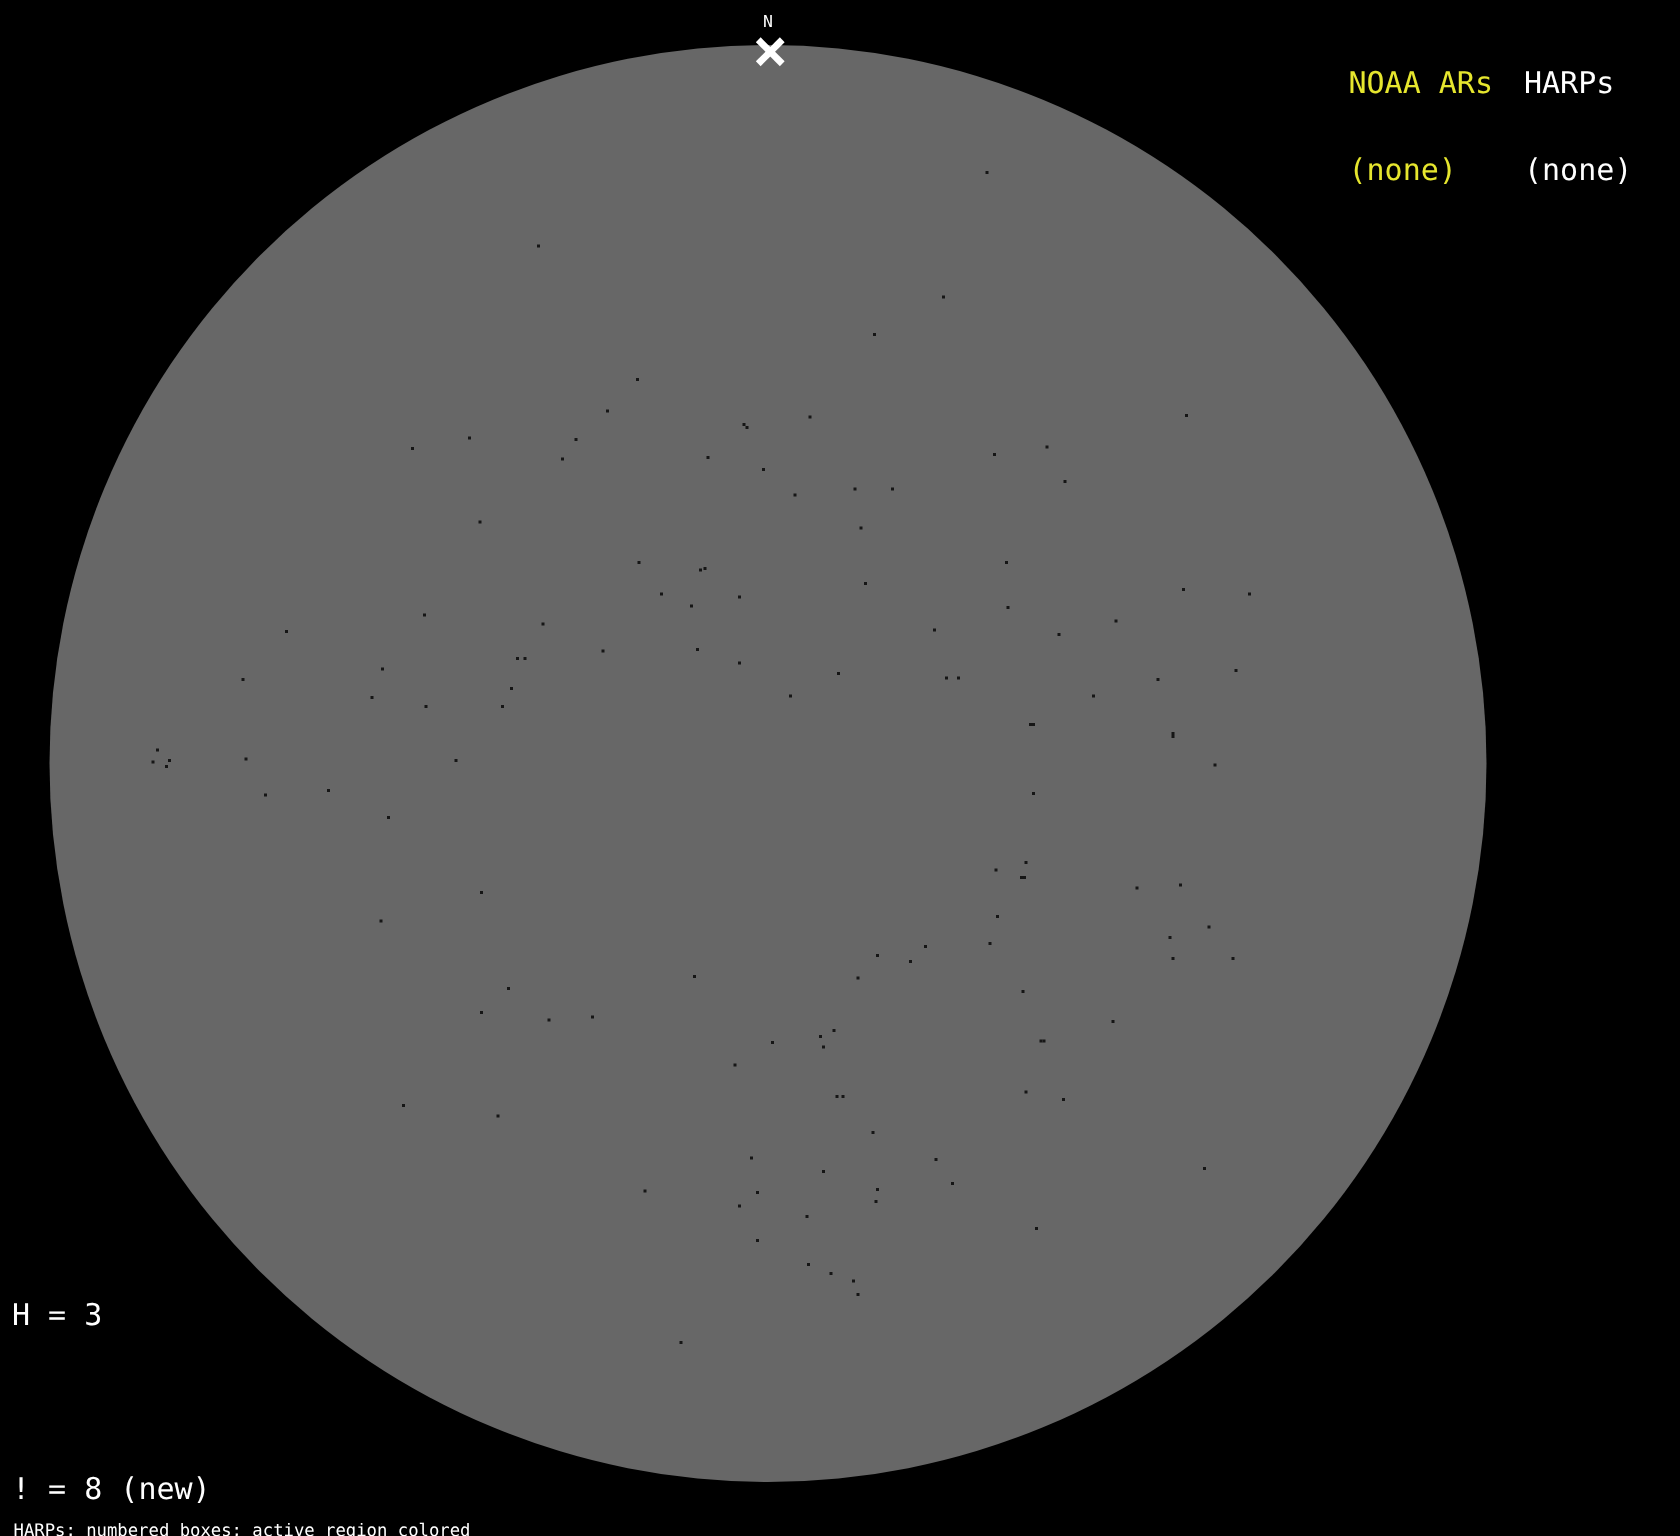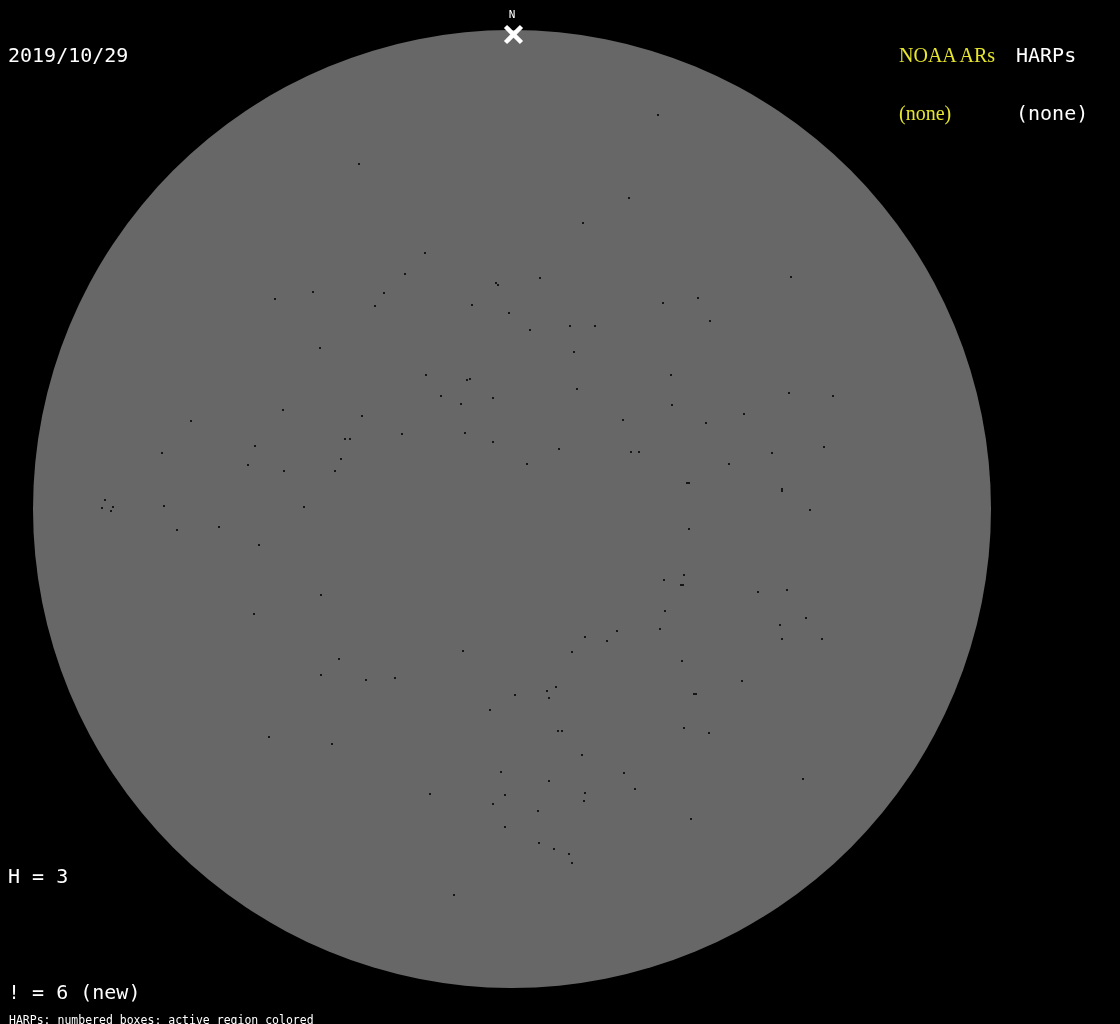--- a/index.html
+++ b/index.html
@@ -12,21 +12,21 @@
   html,body{margin:0;padding:0;background:var(--background);}
   .screen{
     position:relative;width:1120px;height:1024px;overflow:hidden;
     background:var(--background);
     font-family:"DejaVu Sans Mono","Liberation Mono",monospace;
     color:var(--text);
   }
   .disk{position:absolute;border-radius:50%;background:var(--disk);}
   .speckle{position:absolute;width:2px;height:2px;background:var(--speckle);}
   .text-block{position:absolute;font-size:20px;line-height:19.2px;white-space:pre;}
-  .yellow{color:var(--accent-yellow);font-family:Liberation Serif, serif;}
+  .yellow{color:var(--accent-yellow);}
   .legend-spacer{height:19.2px;}
   .north-label{
     position:absolute;left:500px;top:9px;width:24px;text-align:center;
     font-size:11px;line-height:12px;
   }
   .north-marker{position:absolute;left:503px;top:24px;}
   .footer{position:absolute;left:9px;top:989px;font-size:11.5px;line-height:12.5px;white-space:pre;}
 </style>
 </head>
 <body>
@@ -169,37 +169,36 @@
       <div class="speckle" style="left: 693px; top: 693px;"></div>
     </div>
 
   <div class="north-label">N</div>
   <svg class="north-marker" width="21" height="21" viewBox="0 0 21 21">
     <line x1="2.5" y1="2.5" x2="18.5" y2="18.5" stroke="#ffffff" stroke-width="4.5"></line>
     <line x1="18.5" y1="2.5" x2="2.5" y2="18.5" stroke="#ffffff" stroke-width="4.5"></line>
   </svg>
 
   <div class="text-block" style="left:8px;top:8px;">
-    <div>2019/10/29</div>
   </div>
 
   <div class="text-block yellow" style="left:899px;top:8px;">
     <div>NOAA ARs</div>
     <div>(none)</div>
   </div>
 
   <div class="text-block" style="left:1016px;top:8px;">
     <div>HARPs</div>
     <div>(none)</div>
   </div>
 
   <div class="text-block" style="left:8px;top:829px;">
     <div>H = 3</div>
     <div class="legend-spacer"></div>
-    <div>! = 6 (new)</div>
+    <div>! = 8 (new)</div>
     
     
     
     
     
   </div>
 
   <div class="footer">
     <div>HARPs: numbered boxes; active region colored</div>
     

